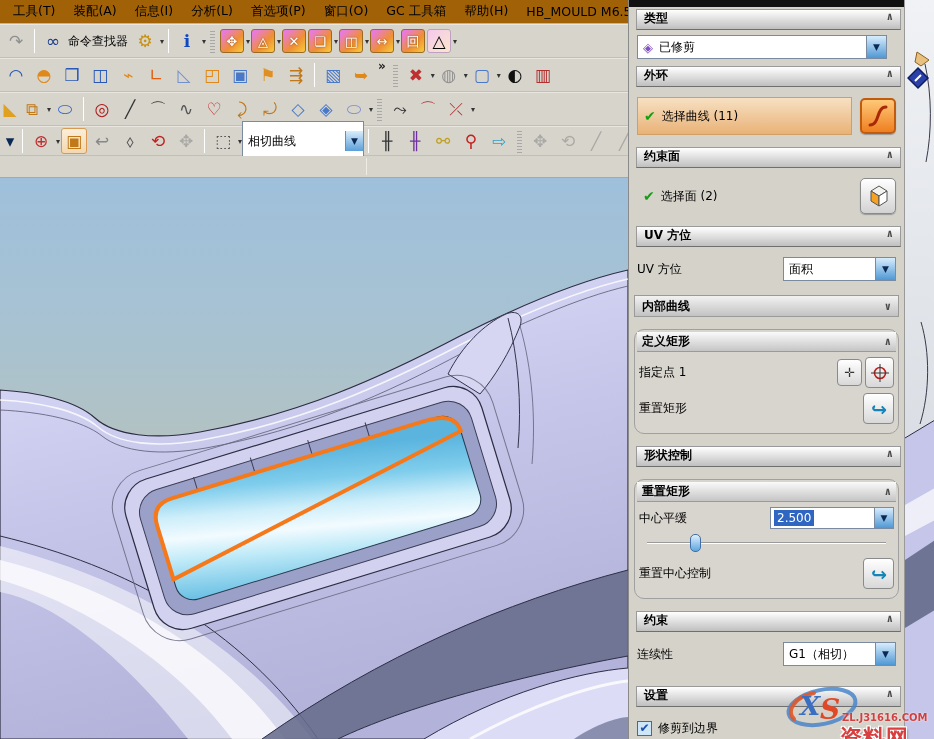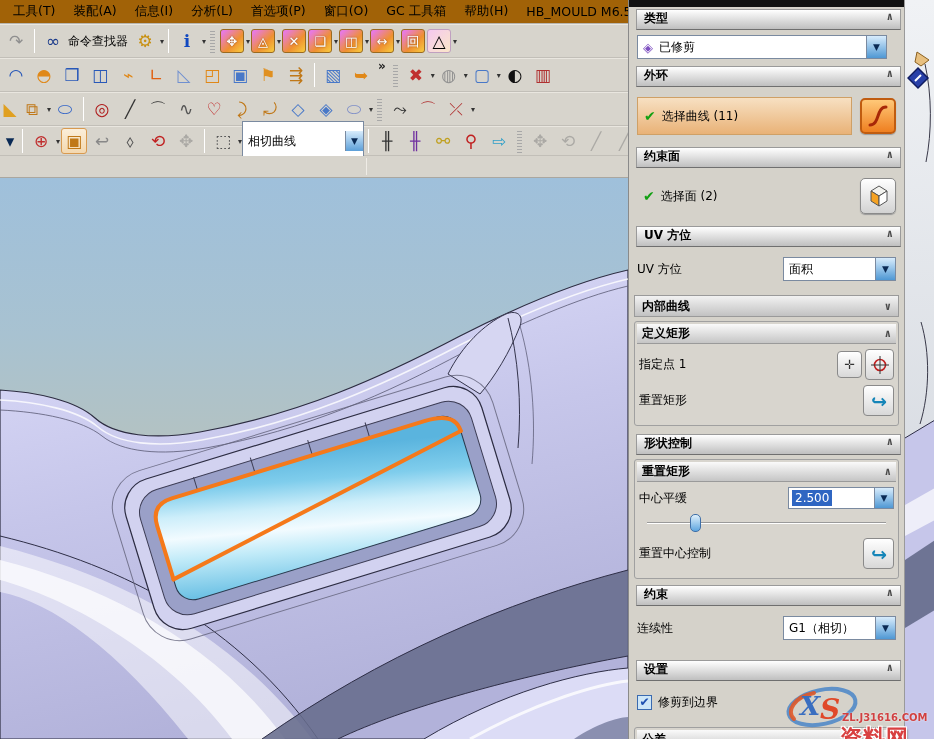--- a/index.html
+++ b/index.html
@@ -47,25 +47,25 @@
   .combo.wide { width:250px; }
   .combo.mid { width:113px; }
   .combo .arr { margin-left:auto; width:20px; height:22px; background:linear-gradient(#d8ecfc,#4f98d4); border-left:1px solid #7a8aa0; display:flex; align-items:center; justify-content:center; font-size:9px; color:#0a2a55; }
   .gem { color:#7d4fc0; margin-right:6px; font-size:13px; }
   .sel-row { flex:1; height:38px; background:linear-gradient(#f7e0c2,#e9b277); border:1px solid #cfa066; display:flex; align-items:center; padding:0 6px; margin-right:8px; }
   .plain-row { flex:1; display:flex; align-items:center; padding:0 6px; margin-right:8px; }
   .sq-btn { width:36px; height:36px; border:1px solid #8a8a8a; border-radius:5px; background:linear-gradient(#ffffff,#d2d2d2); display:flex; align-items:center; justify-content:center; box-shadow:0 1px 1px #999; flex:none; }
   .sq-btn.orange { background:linear-gradient(#ffc878,#ef7f20); border:2px solid #c05c10; }
   .sm-btn { width:25px; height:27px; border:1px solid #8a8a8a; border-radius:4px; background:linear-gradient(#ffffff,#d8d8d8); display:flex; align-items:center; justify-content:center; margin-left:3px; flex:none; font-size:13px; }
   .reset-glyph { color:#1585b8; font-size:19px; font-weight:bold; transform:scaleX(-1); }
-  .grp { border:1px solid #a0a0a0; border-radius:3px; margin:4px 5px; background:#d8d5ce; padding:2px 4px 4px 4px; }
+  .grp { border:1px solid #a0a0a0; border-radius:10px; margin:12px 5px; background:#d8d5ce; padding:2px 4px 4px 4px; }
   .grp-h { height:20px; background:linear-gradient(#fafafa,#c5c5c5); border-bottom:1px solid #9a9a9a; display:flex; align-items:center; font-weight:bold; font-size:12px; padding:0 5px; margin:0 -2px 2px -2px; }
   .bar-collapsed { height:22px; margin:4px 5px; background:linear-gradient(#f2f2f2,#c2c2c2); border:1px solid #9a9a9a; display:flex; align-items:center; font-weight:bold; font-size:12px; padding:0 7px; }
   .spin { display:flex; height:22px; flex:none; }
-  .spin .val { width:86px; background:#fff; border:1px solid #7a8aa0; border-right:none; display:flex; align-items:center; padding-left:3px; }
+  .spin .val { width:104px; background:#fff; border:1px solid #7a8aa0; border-right:none; display:flex; align-items:center; padding-left:3px; }
   .spin .sel { background:#2f66c2; color:#fff; padding:1px 3px; }
   .spin .dn { width:20px; background:linear-gradient(#d8ecfc,#4f98d4); border:1px solid #7a8aa0; display:flex; align-items:center; justify-content:center; color:#0a2a55; font-size:9px; }
   .slider { position:relative; height:18px; margin:2px 8px 6px 8px; }
   .slider .track { position:absolute; left:0; right:0; top:8px; height:2px; background:#9a9a9a; border-bottom:1px solid #fff; }
   .slider .handle { position:absolute; left:18%; top:0; width:11px; height:18px; border-radius:5px; background:linear-gradient(#dff0fc,#5ea6e0); border:1px solid #3f6fa8; }
   .cb { width:15px; height:15px; background:#cde6f8; border:1px solid #3a6ab0; display:flex; align-items:center; justify-content:center; color:#1d4fb0; font-size:12px; font-weight:bold; margin-right:6px; flex:none; }
 
   
   #rightstrip { position:absolute; left:904px; top:0; width:30px; height:739px; background:linear-gradient(#f0f2f5,#ccd1d9); border-left:1px solid #9a9a9a; }
   #rightstrip svg { display:block; }

